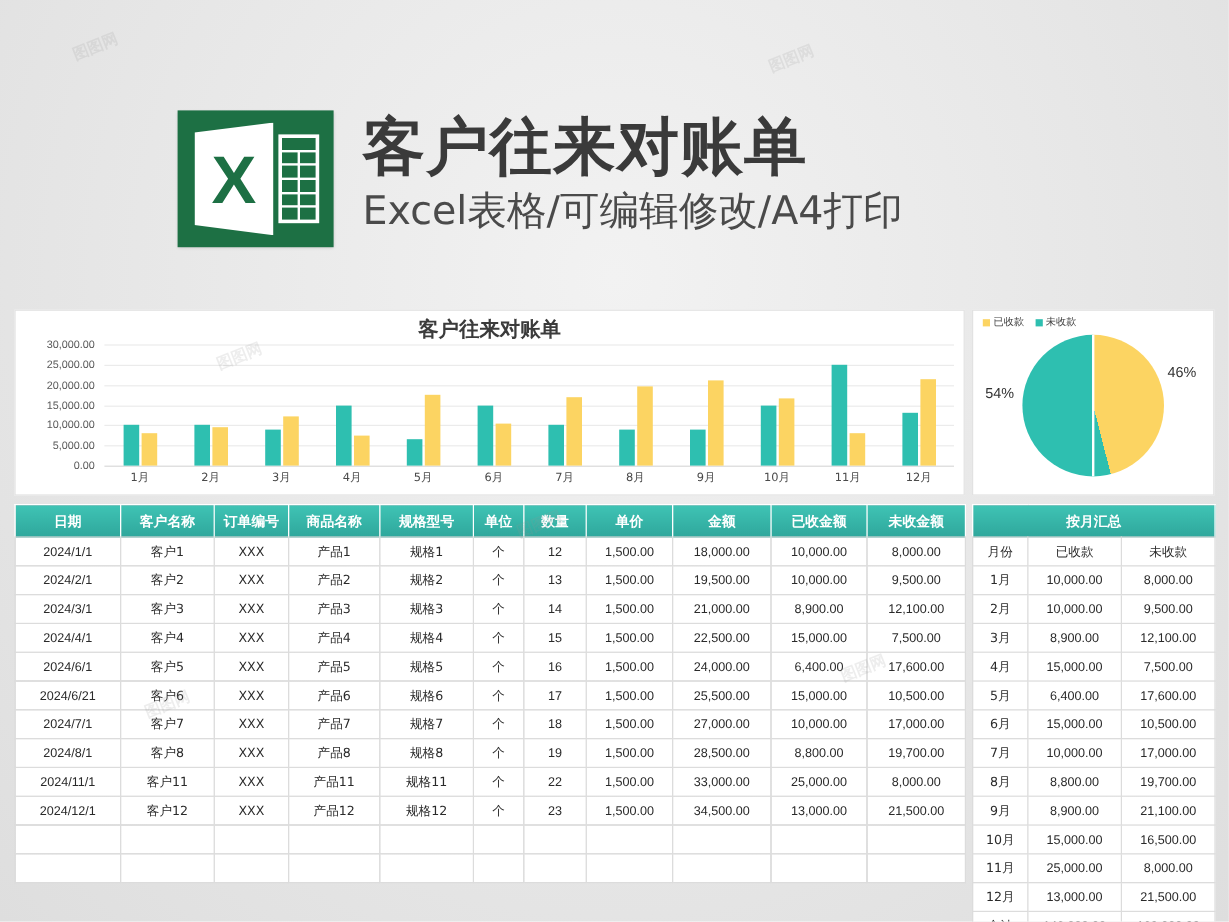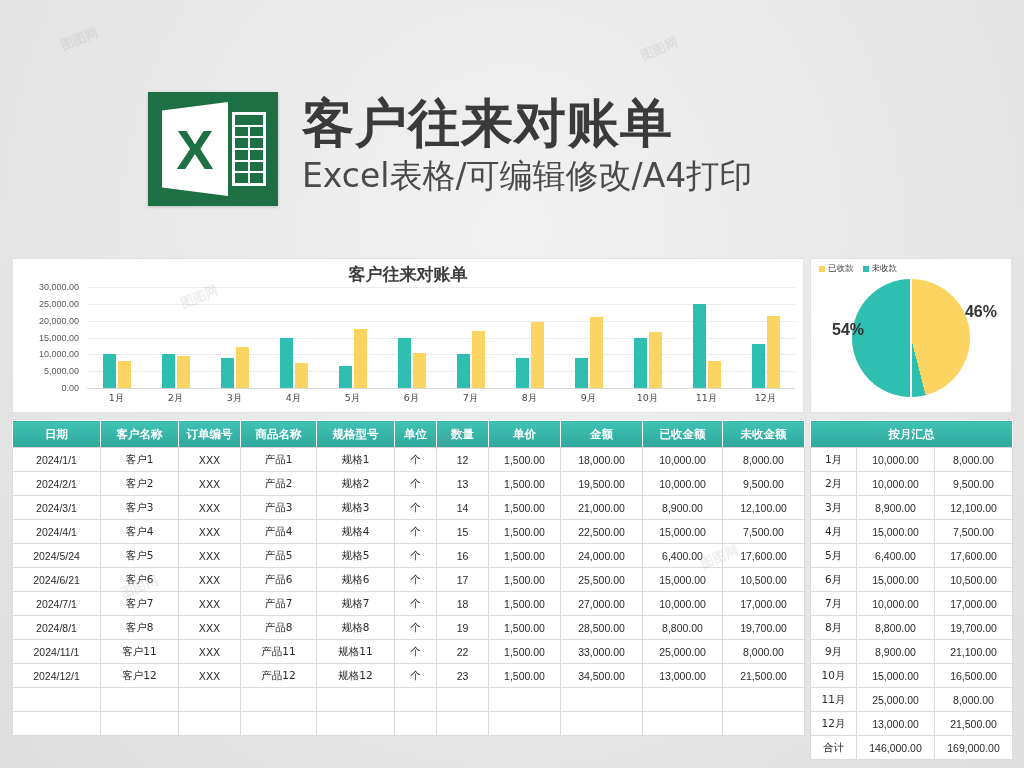--- a/index.html
+++ b/index.html
@@ -121,25 +121,25 @@
     position: absolute; left: 50%; top: 20px; width: 118px; height: 118px;
     transform: translateX(-50%);
     border-radius: 50%;
     background: conic-gradient(#FCD462 0turn 0.46turn, #2EBFB0 0.46turn 1turn);
   }
   .pie .sep {
     position: absolute; left: 50%; top: 0; width: 2px; height: 100%;
     background: #ffffff; transform: translateX(-50%);
   }
   .pie-pct {
-    position: absolute; font-size: 16px; font-weight: bold; color: #333;
+    position: absolute; font-size: 12px; font-weight: normal; color: #333;
     font-family: "Liberation Sans", sans-serif;
   }
   .pie-pct.p1 { right: 14px; top: 44px; }
-  .pie-pct.p2 { left: 21px; top: 62px; }
+  .pie-pct.p2 { left: 10px; top: 62px; }
 
   
   table { border-collapse: collapse; font-family: "DejaVu Sans", sans-serif; }
 
   .main-table {
     position: absolute; left: 12px; top: 172px; width: 792px;
     table-layout: fixed;
   }
   .main-table th {
     background: linear-gradient(180deg, #3FC3B4 0%, #2FA79C 100%);
@@ -398,21 +398,21 @@
           <td>产品4</td>
           <td>规格4</td>
           <td>个</td>
           <td class="num">15</td>
           <td class="num">1,500.00</td>
           <td class="num">22,500.00</td>
           <td class="num">15,000.00</td>
           <td class="num">7,500.00</td>
         </tr>
         <tr>
-          <td class="date">2024/5/24</td>
+          <td class="date">2024/6/1</td>
           <td>客户5</td>
           <td>XXX</td>
           <td>产品5</td>
           <td>规格5</td>
           <td>个</td>
           <td class="num">16</td>
           <td class="num">1,500.00</td>
           <td class="num">24,000.00</td>
           <td class="num">6,400.00</td>
           <td class="num">17,600.00</td>
@@ -514,20 +514,25 @@
   <table class="sum-table">
     <colgroup>
         <col style="width:46px">
         <col style="width:78px">
         <col style="width:78px">
       </colgroup>
     <thead>
       <tr>
           <th class="title" colspan="3">按月汇总</th>
         </tr>
+      <tr id="sum-head">
+          <th class="col">月份</th>
+          <th class="col">已收款</th>
+          <th class="col">未收款</th>
+        </tr>
     </thead>
     <tbody id="sum-body">
         <tr>
           <td class="mon">1月</td>
           <td>10,000.00</td>
           <td>8,000.00</td>
         </tr>
         <tr>
           <td class="mon">2月</td>
           <td>10,000.00</td>

